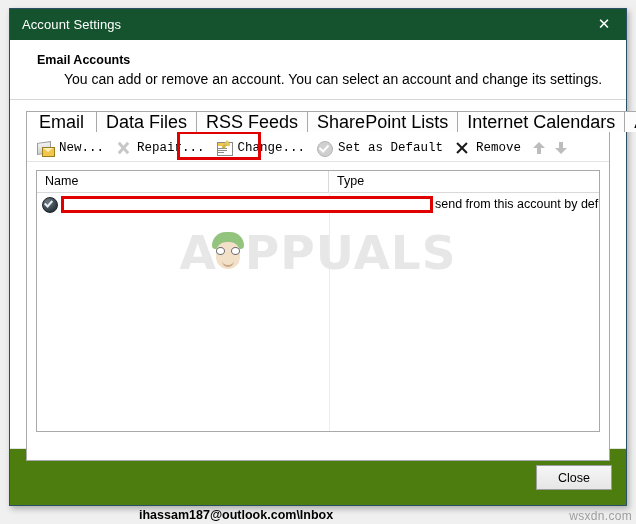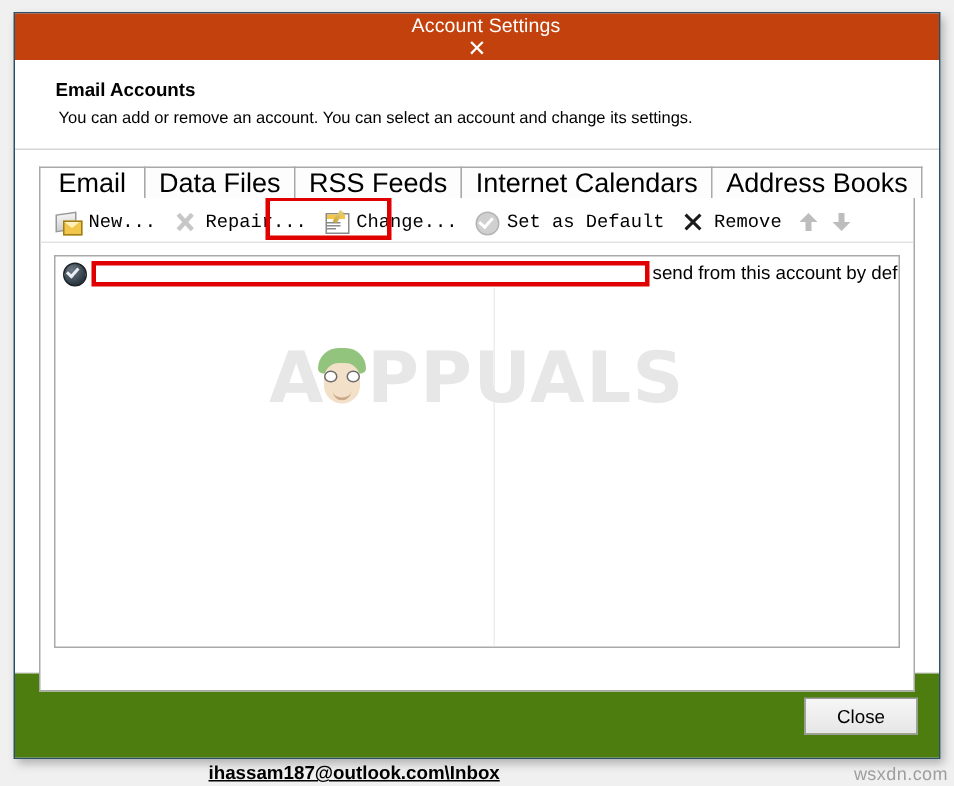--- a/index.html
+++ b/index.html
@@ -26,26 +26,25 @@
     height: 498px;
     background: #ffffff;
     border: 1px solid #2b5066;
     box-sizing: border-box;
     box-shadow: 2px 3px 6px rgba(120,120,120,0.55);
   }
 
   
   #titlebar {
     height: 31px;
-    background: #c2410c;
+    background: #14532d;
     display: flex;
     align-items: center;
     justify-content: space-between;
     box-sizing: border-box;
-    flex-direction: column;
   }
   #title-text {
     color: #ffffff;
     font-size: 13px;
     padding-left: 12px;
     letter-spacing: 0.1px;
     white-space: nowrap;
   }
   #close-x {
     width: 44px;
@@ -66,22 +65,22 @@
     padding: 12px 0 11px 0;
     border-bottom: 1px solid #d6d6d6;
   }
   #header-title {
     font-weight: bold;
     font-size: 12.5px;
     padding-left: 27px;
     line-height: 17px;
   }
   #header-sub {
-    font-size: 11px;
-    padding-left: 29px;
+    font-size: 14px;
+    padding-left: 54px;
     line-height: 18px;
     margin-top: 1px;
   }
 
   
   #tabs-wrap {
     position: relative;
     height: 22px;
     margin: 10px 0 0 0;
     padding-left: 16px;
@@ -422,21 +421,20 @@
   #location-block {
     padding: 14px 0 0 26px;
     font-size: 12.5px;
     line-height: 18px;
   }
   #loc-line1 { }
   #loc-acct {
     font-weight: bold;
     padding-left: 103px;
     margin-top: 12px;
-    text-decoration: underline;
   }
 
   
   #footer {
     position: absolute;
     left: 0; right: 0; bottom: 0;
     height: 56px;
     background: #4d7c0f;
     border-top: 1px solid #e2e2e2;
   }
@@ -479,20 +477,21 @@
   <div id="header-band">
     <div id="header-title">Email Accounts</div>
     <div id="header-sub">You can add or remove an account. You can select an account and change its settings.</div>
   </div>
 
   <div id="tabs-wrap">
     <div id="tabstrip">
       <div class="tab active">Email</div>
       <div class="tab">Data Files</div>
       <div class="tab">RSS Feeds</div>
+      <div class="tab">SharePoint Lists</div>
       <div class="tab">Internet Calendars</div>
       <div class="tab">Address Books</div>
     </div>
   </div>
 
   <div id="tabpanel">
 
     <div id="toolbar">
 
       <div class="tb-btn">
@@ -542,20 +541,24 @@
       </div>
       <div class="arrow-btn arrow-down">
         <span class="head"></span>
           <span class="stem"></span>
       </div>
 
       <div id="change-highlight"></div>
     </div>
 
     <div id="listbox">
+      <div id="list-head">
+        <div class="col-name">Name</div>
+        <div class="col-type">Type</div>
+      </div>
       <div id="list-colsep"></div>
 
       <div id="list-row">
         <span id="row-badge">
           <span class="disc"></span>
             <span class="chk"></span>
         </span>
         <span id="row-redaction"></span>
         <span id="row-type">send from this account by def...</span>
       </div>

